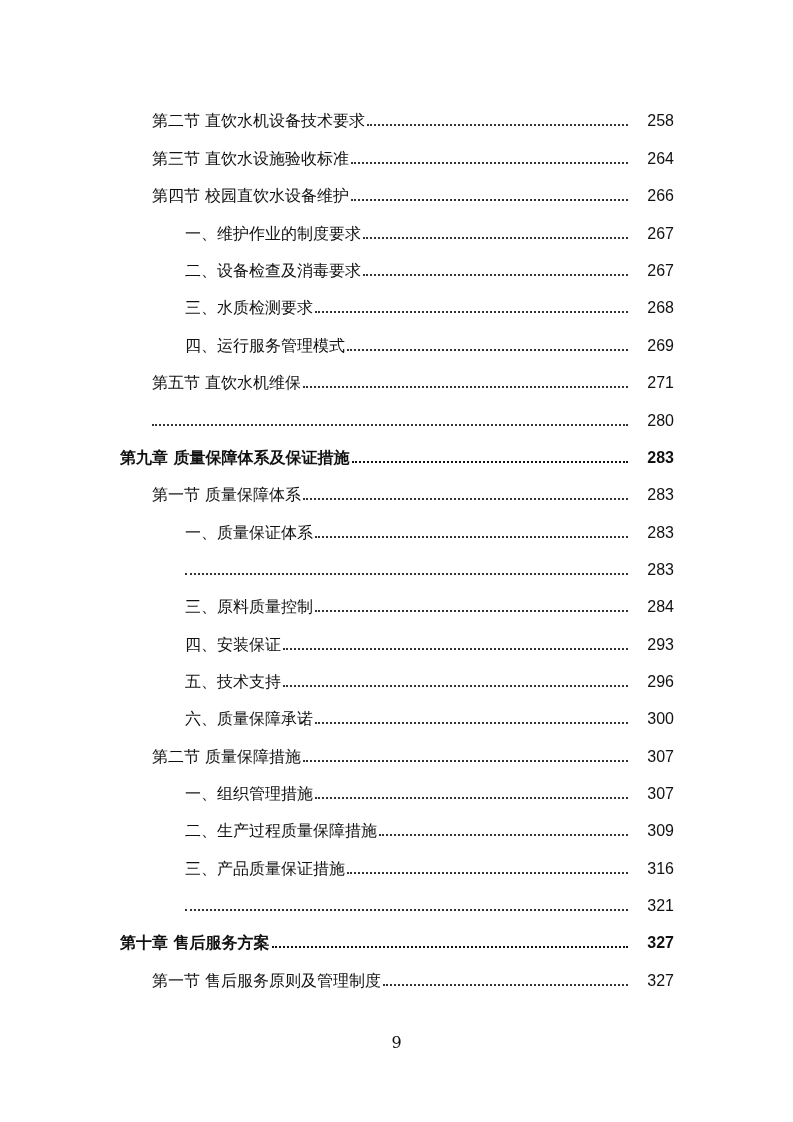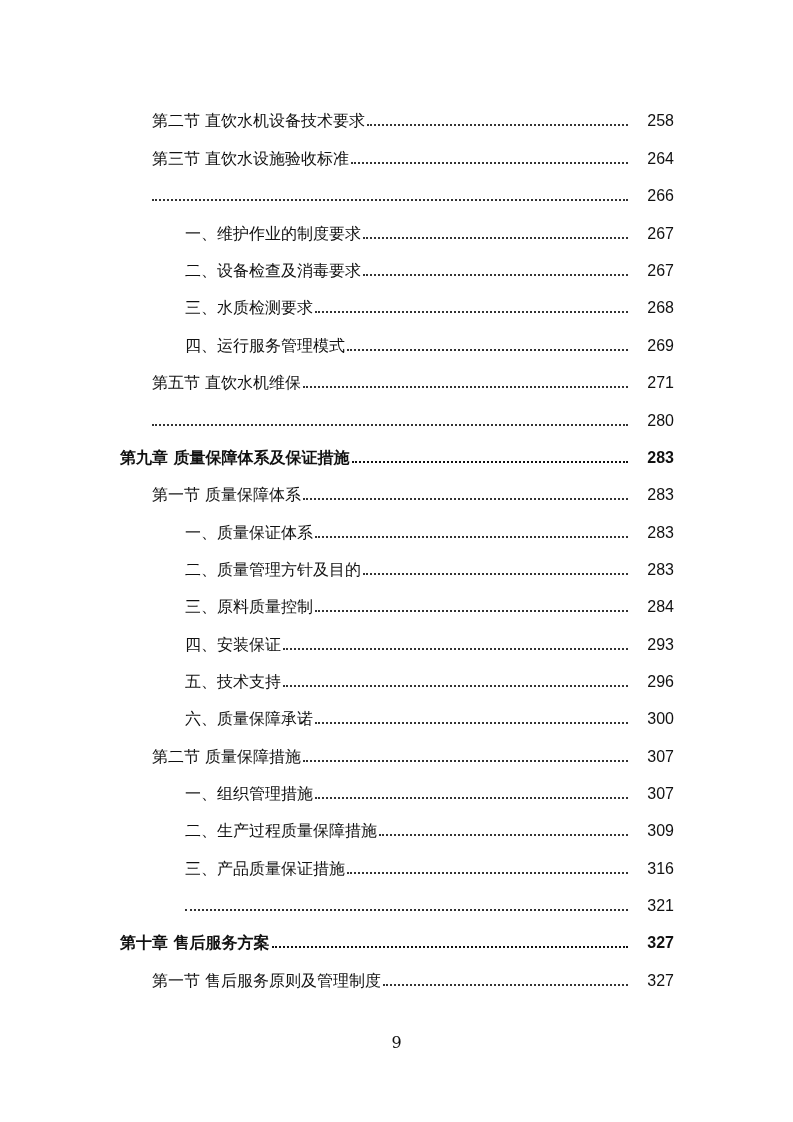--- a/index.html
+++ b/index.html
@@ -27,20 +27,21 @@
       <span class="label">第二节  直饮水机设备技术要求</span>
       <span class="dots"></span>
       <span class="page">258</span>
     </div>
   <div class="row lvl2" style="top:145px">
       <span class="label">第三节  直饮水设施验收标准</span>
       <span class="dots"></span>
       <span class="page">264</span>
     </div>
   <div class="row lvl2" style="top:182px">
+      <span class="label">第四节  校园直饮水设备维护</span>
       <span class="dots"></span>
       <span class="page">266</span>
     </div>
   <div class="row lvl3" style="top:220px">
       <span class="label">一、维护作业的制度要求</span>
       <span class="dots"></span>
       <span class="page">267</span>
     </div>
   <div class="row lvl3" style="top:257px">
       <span class="label">二、设备检查及消毒要求</span>
@@ -75,21 +76,20 @@
       <span class="label">第一节  质量保障体系</span>
       <span class="dots"></span>
       <span class="page">283</span>
     </div>
   <div class="row lvl3" style="top:519px">
       <span class="label">一、质量保证体系</span>
       <span class="dots"></span>
       <span class="page">283</span>
     </div>
   <div class="row lvl3" style="top:556px">
-      <span class="label">二、质量管理方针及目的</span>
       <span class="dots"></span>
       <span class="page">283</span>
     </div>
   <div class="row lvl3" style="top:593px">
       <span class="label">三、原料质量控制</span>
       <span class="dots"></span>
       <span class="page">284</span>
     </div>
   <div class="row lvl3" style="top:631px">
       <span class="label">四、安装保证</span>

